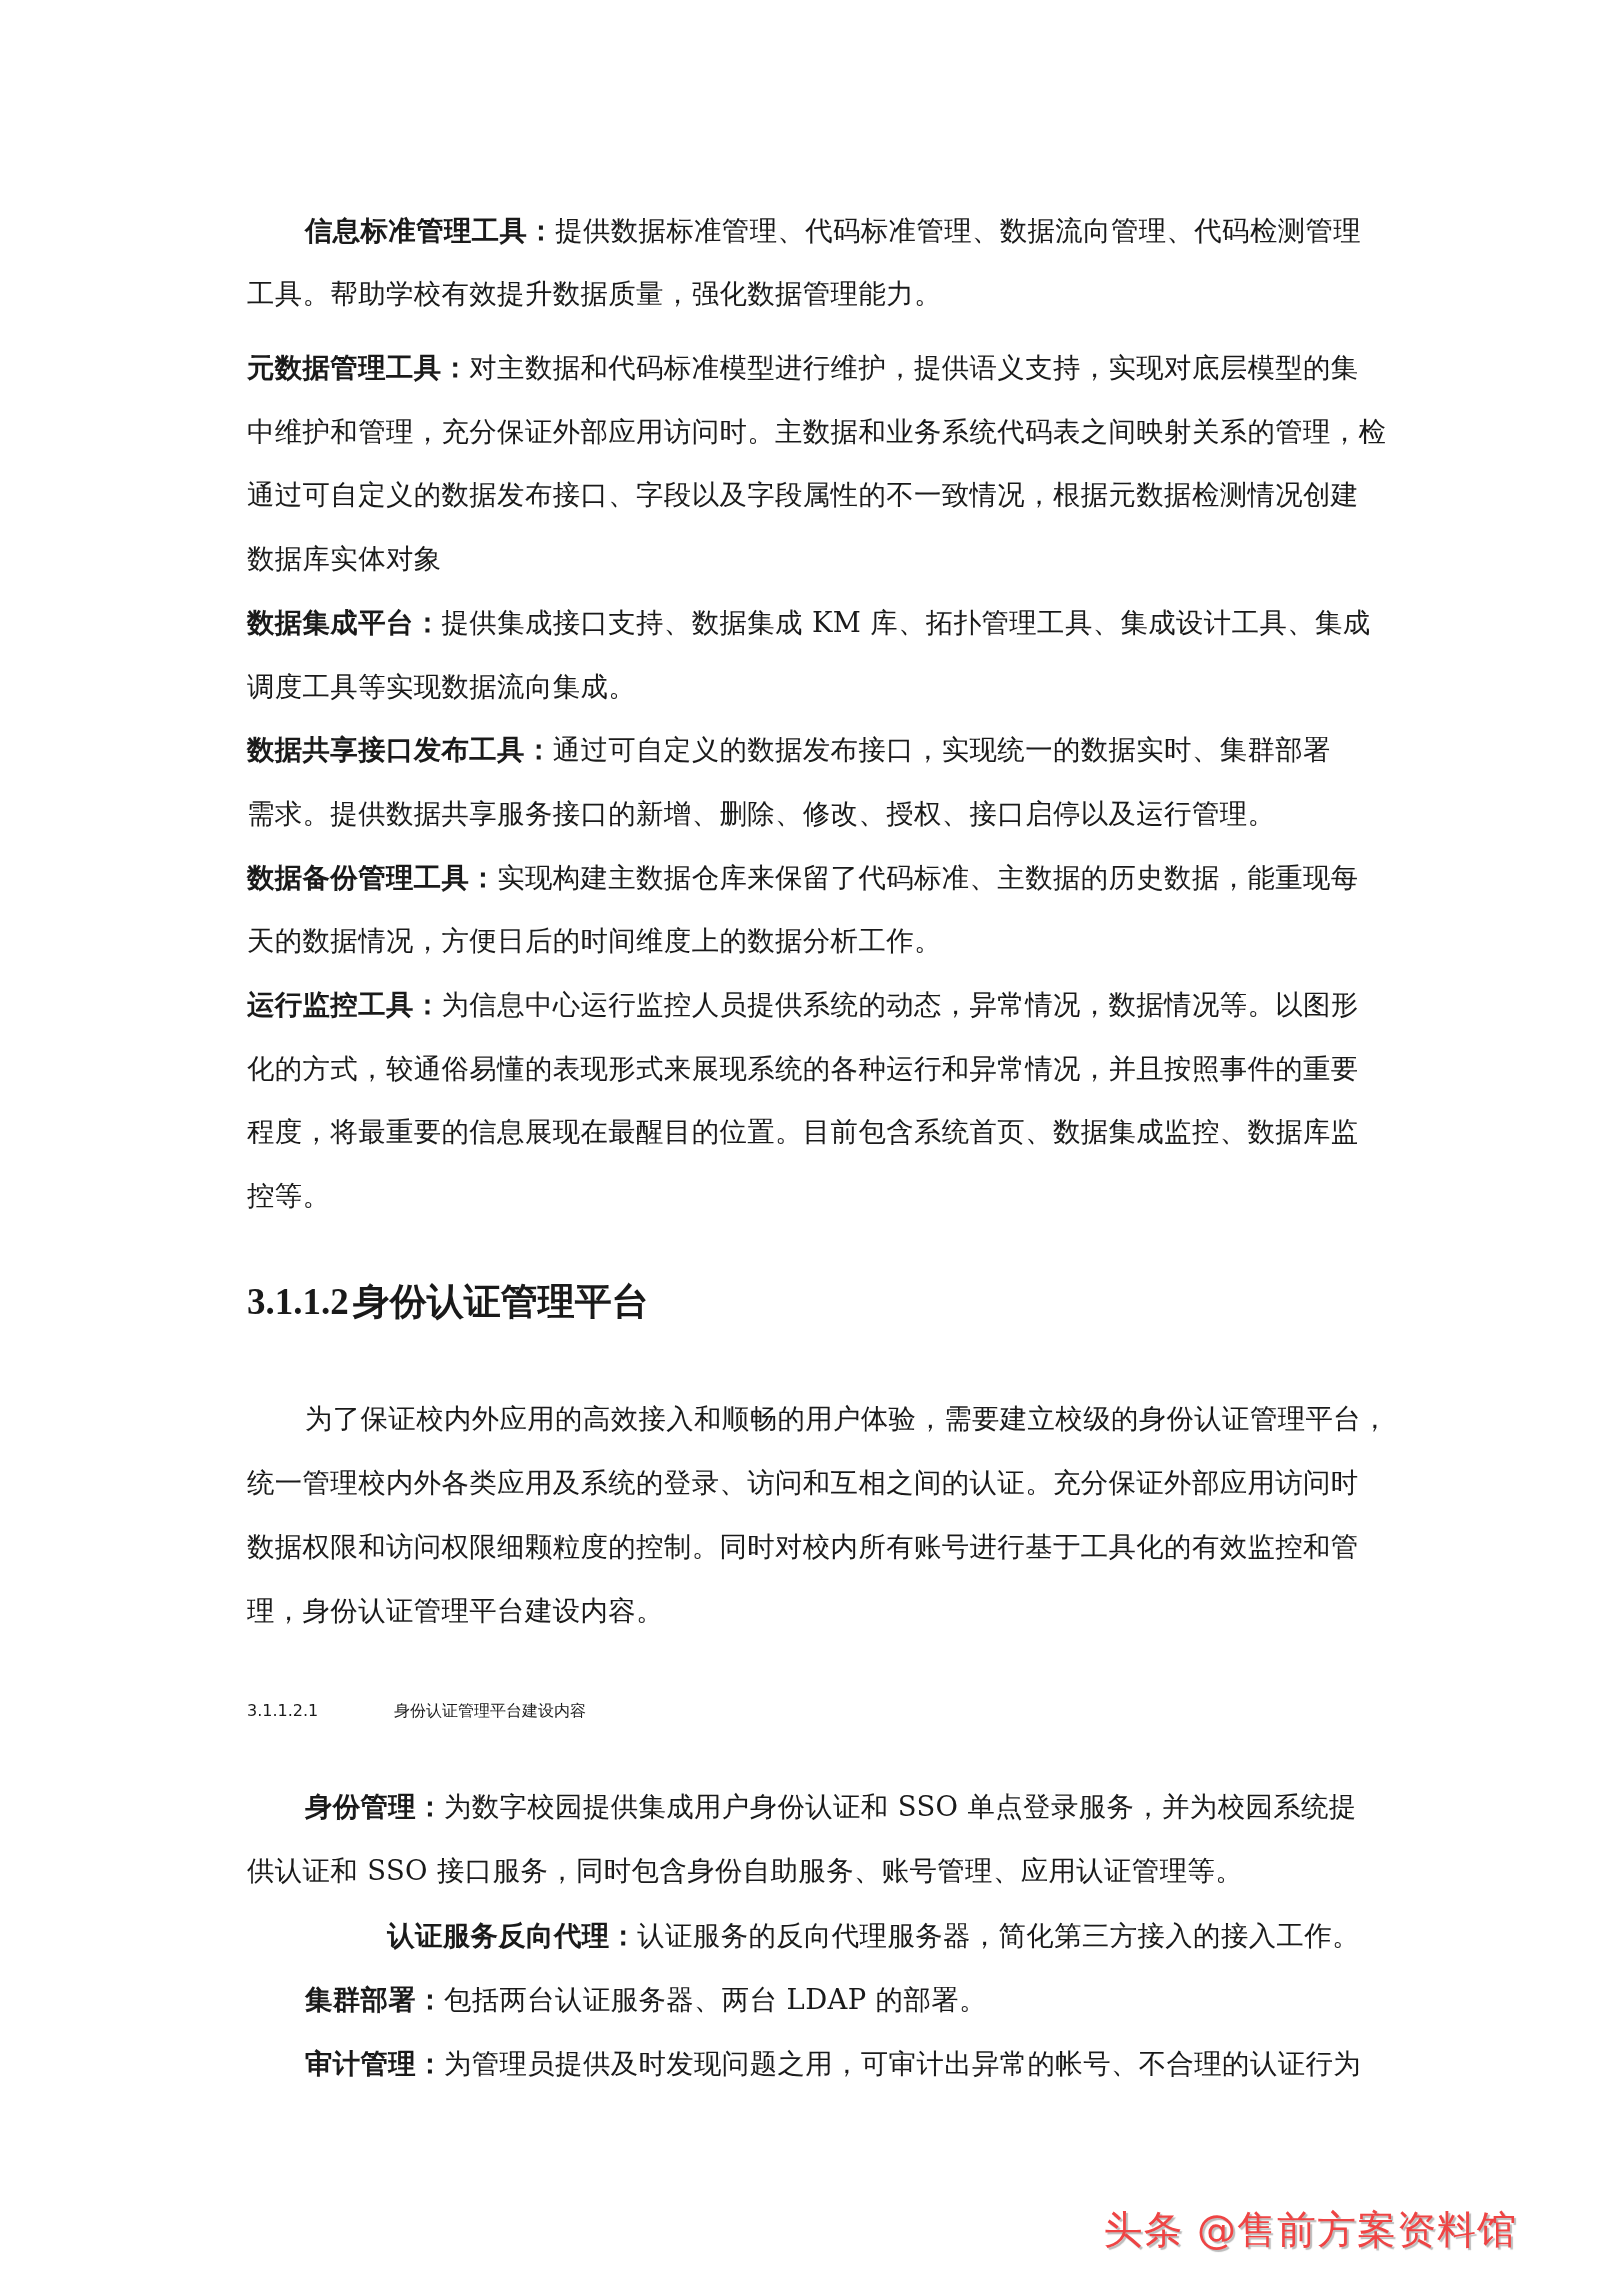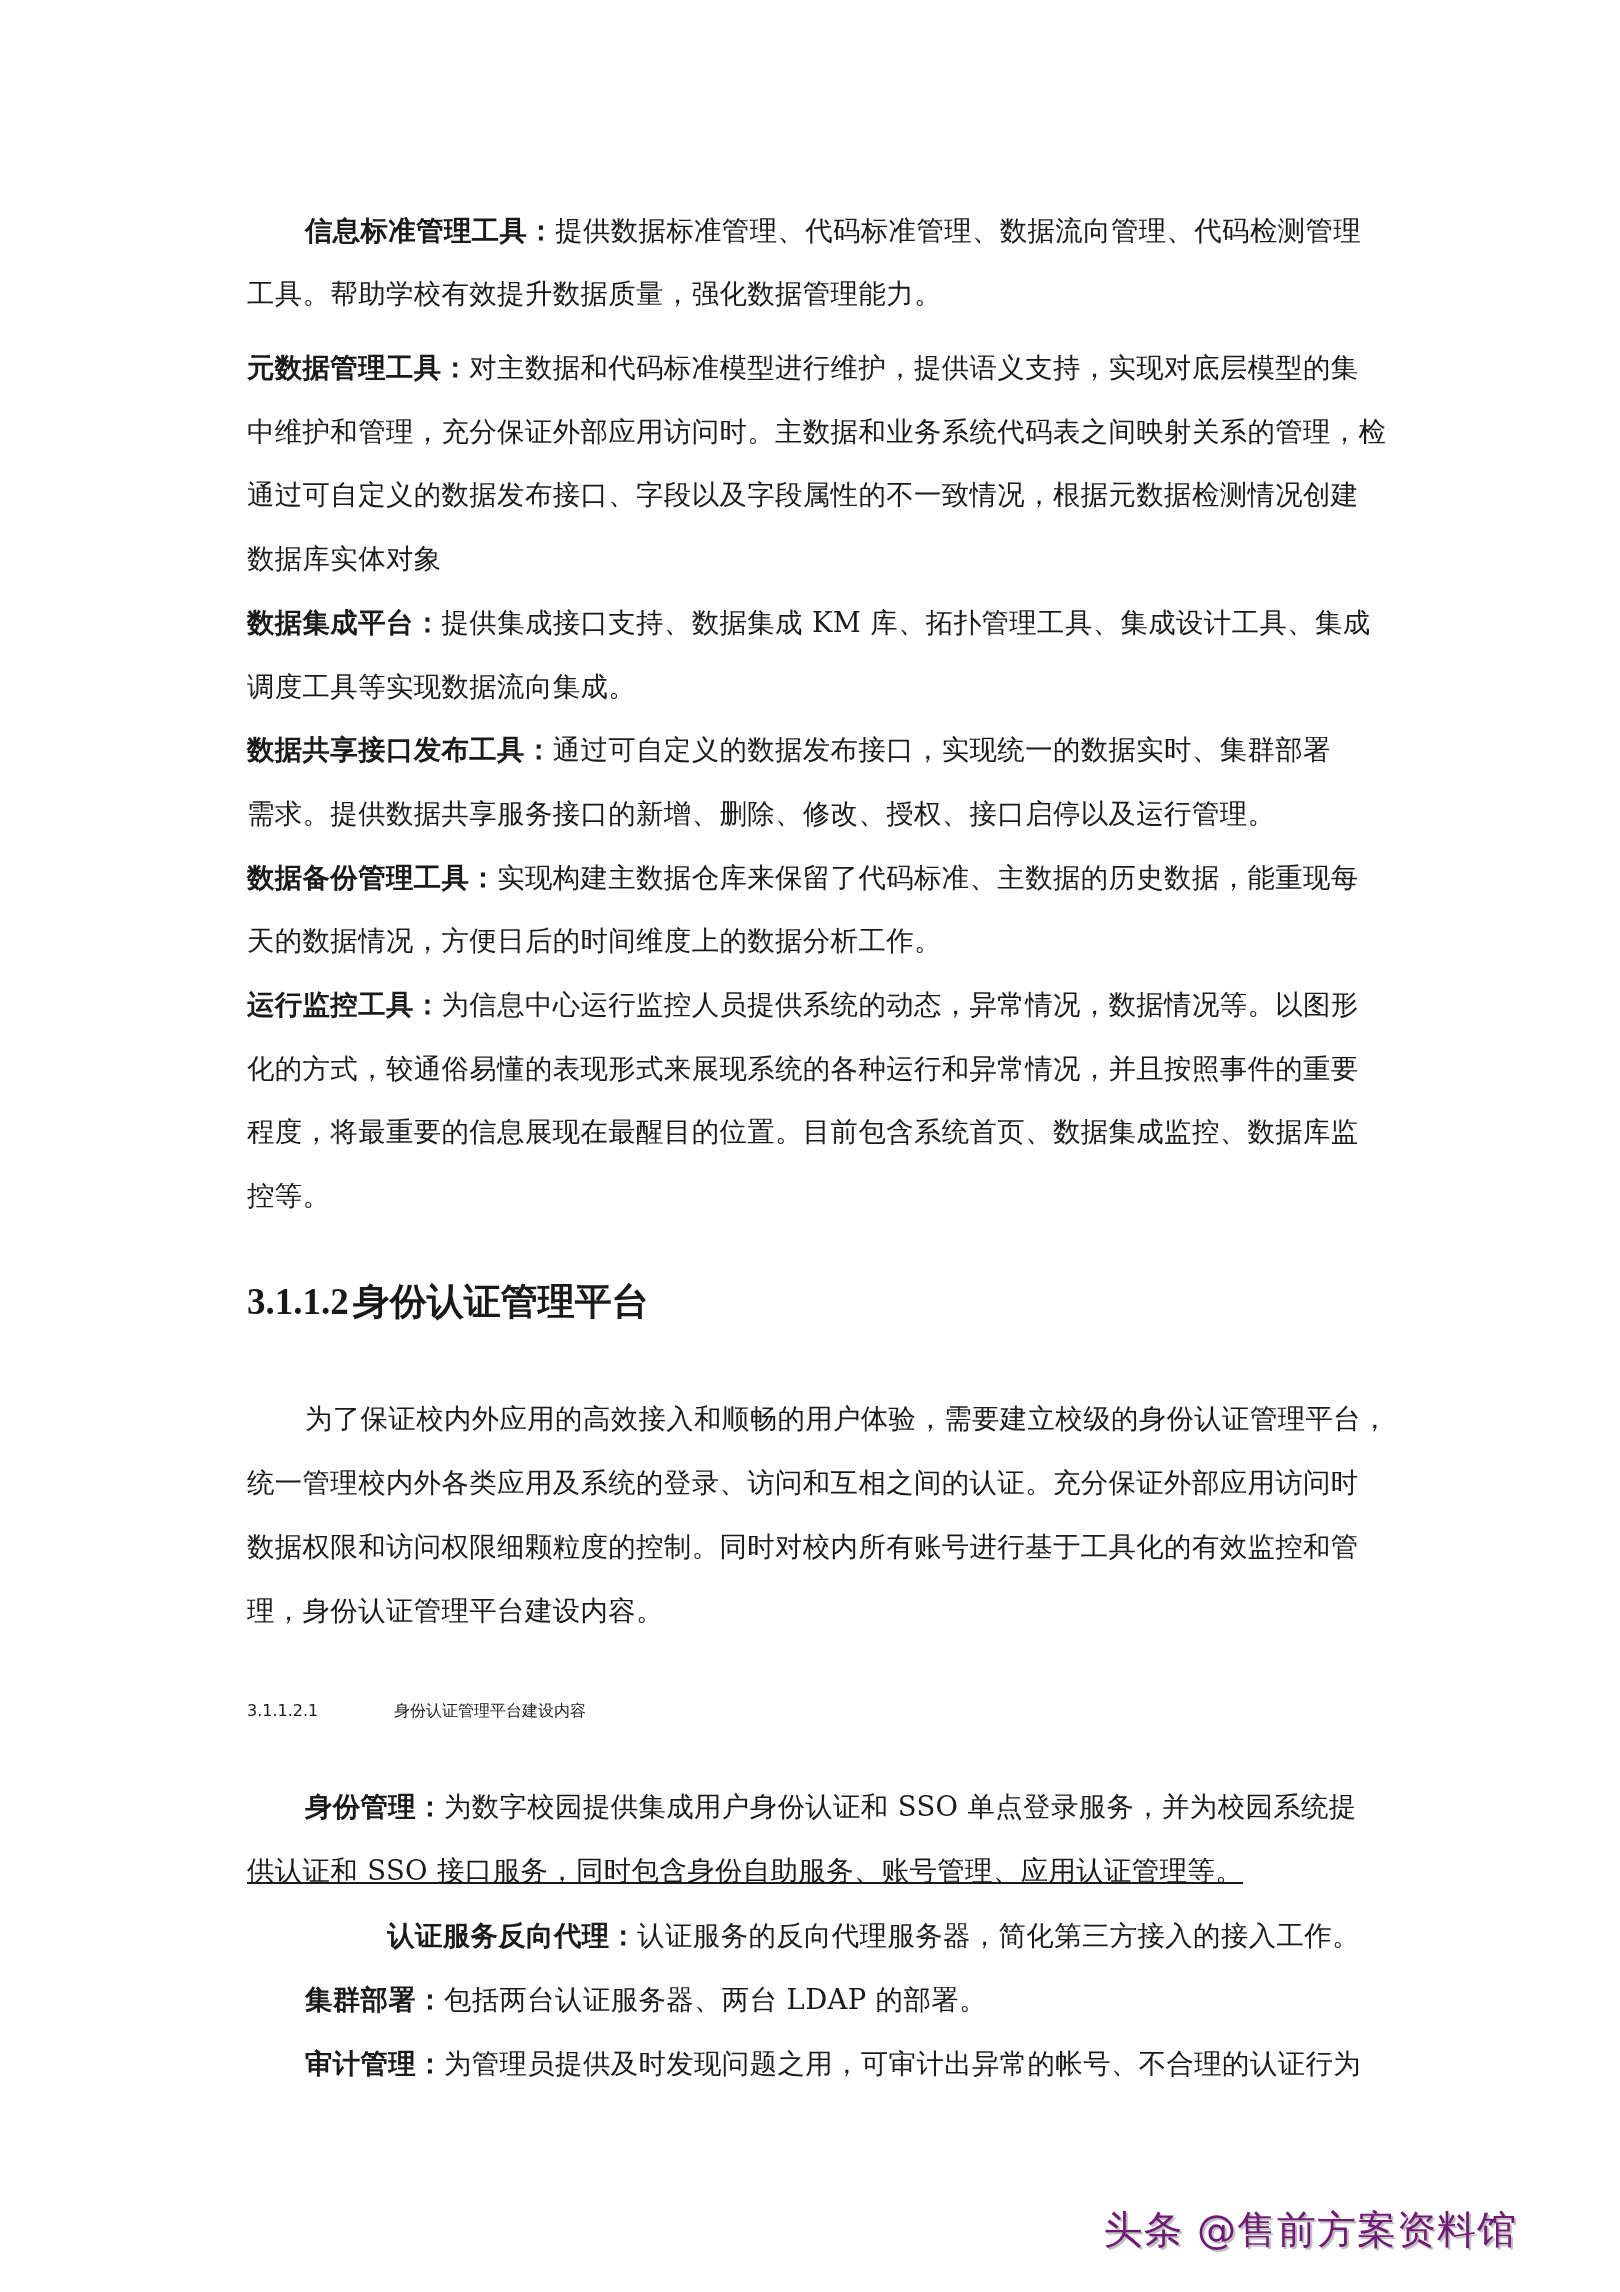--- a/index.html
+++ b/index.html
@@ -9,21 +9,21 @@
   .line { position:absolute; left:247px; width:1137px; font-size:27.4px; line-height:39px;
           white-space:nowrap; letter-spacing:0.4px; }
   .line.indent { left:305px; }
   .lead { font-weight:bold; font-family:"DejaVu Sans", "Liberation Sans", sans-serif; }
   .h3 { position:absolute; left:247px; font-size:37px; font-weight:bold; line-height:49px;
         font-family:"Liberation Serif", "DejaVu Serif", serif; white-space:nowrap; }
   .h3 .num { font-family:"Liberation Serif", serif; margin-right:3.9px; }
   .h4 { position:absolute; left:247px; font-size:16px; font-weight:normal; line-height:35px;
         font-family:"DejaVu Sans", "Liberation Sans", sans-serif; white-space:nowrap; }
   .h4 .num { display:inline-block; width:147px; }
-  .watermark { position:absolute; right:103px; top:2203px; font-size:39px; color:#701a75;
+  .watermark { position:absolute; right:103px; top:2203px; font-size:39px; color:#ef4444;
                font-family:"DejaVu Sans", sans-serif; white-space:nowrap;
                text-shadow:2px 2px 1px #bbb, -1px -1px 0 #fff; letter-spacing:1px; }
 </style>
 </head>
 <body>
 
 <div class="page">
 
   <div class="line indent" style="top:211px;"><span class="lead">信息标准管理工具：</span><span>提供数据标准管理、代码标准管理、数据流向管理、代码检测管理</span></div>
   <div class="line" style="top:274px;">工具。帮助学校有效提升数据质量，强化数据管理能力。</div>
@@ -50,21 +50,21 @@
   <div class="h3" style="top:1277px;"><span class="num">3.1.1.2</span><span>身份认证管理平台</span></div>
 
   <div class="line indent" style="top:1399px;">为了保证校内外应用的高效接入和顺畅的用户体验，需要建立校级的身份认证管理平台，</div>
   <div class="line" style="top:1463px;">统一管理校内外各类应用及系统的登录、访问和互相之间的认证。充分保证外部应用访问时</div>
   <div class="line" style="top:1527px;">数据权限和访问权限细颗粒度的控制。同时对校内所有账号进行基于工具化的有效监控和管</div>
   <div class="line" style="top:1591px;">理，身份认证管理平台建设内容。</div>
 
   <div class="h4" style="top:1693px;"><span class="num">3.1.1.2.1</span><span>身份认证管理平台建设内容</span></div>
 
   <div class="line indent" style="top:1787px;"><span class="lead">身份管理：</span><span>为数字校园提供集成用户身份认证和 SSO 单点登录服务，并为校园系统提</span></div>
-  <div class="line" style="top:1851px;text-decoration:underline;">供认证和 SSO 接口服务，同时包含身份自助服务、账号管理、应用认证管理等。</div>
+  <div class="line" style="top:1851px;">供认证和 SSO 接口服务，同时包含身份自助服务、账号管理、应用认证管理等。</div>
 
   <div class="line indent" style="top:1916px;text-align:center;"><span class="lead">认证服务反向代理：</span><span>认证服务的反向代理服务器，简化第三方接入的接入工作。</span></div>
 
   <div class="line indent" style="top:1980px;"><span class="lead">集群部署：</span><span>包括两台认证服务器、两台 LDAP 的部署。</span></div>
 
   <div class="line indent" style="top:2044px;"><span class="lead">审计管理：</span><span>为管理员提供及时发现问题之用，可审计出异常的帐号、不合理的认证行为</span></div>
 
   <div class="watermark">头条 @售前方案资料馆</div>
 </div>
 

